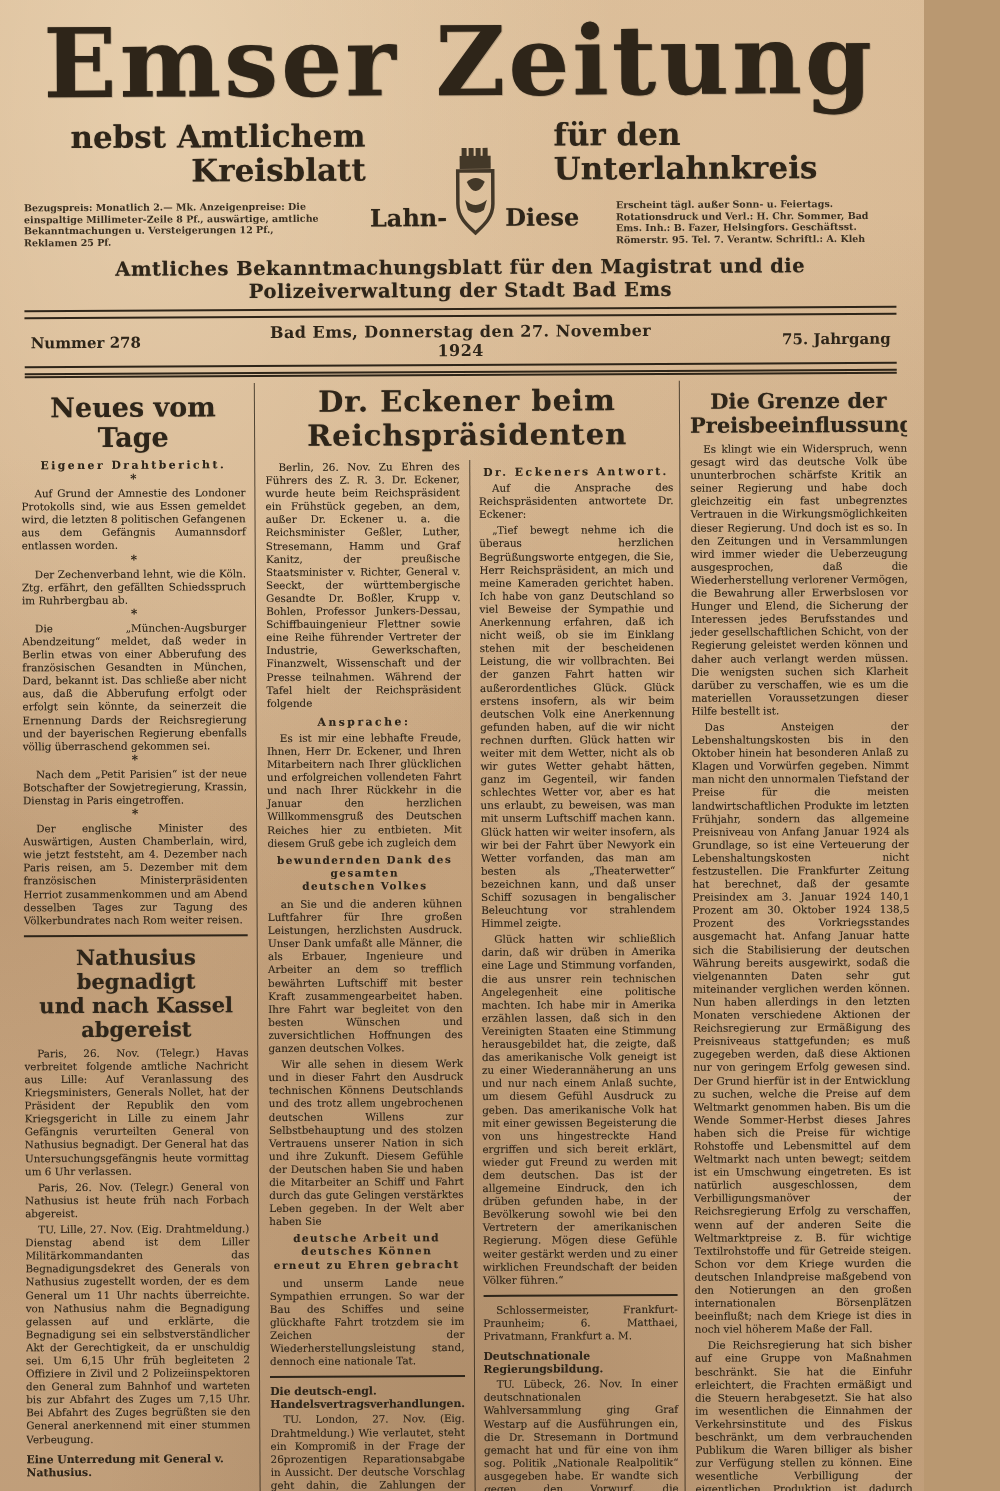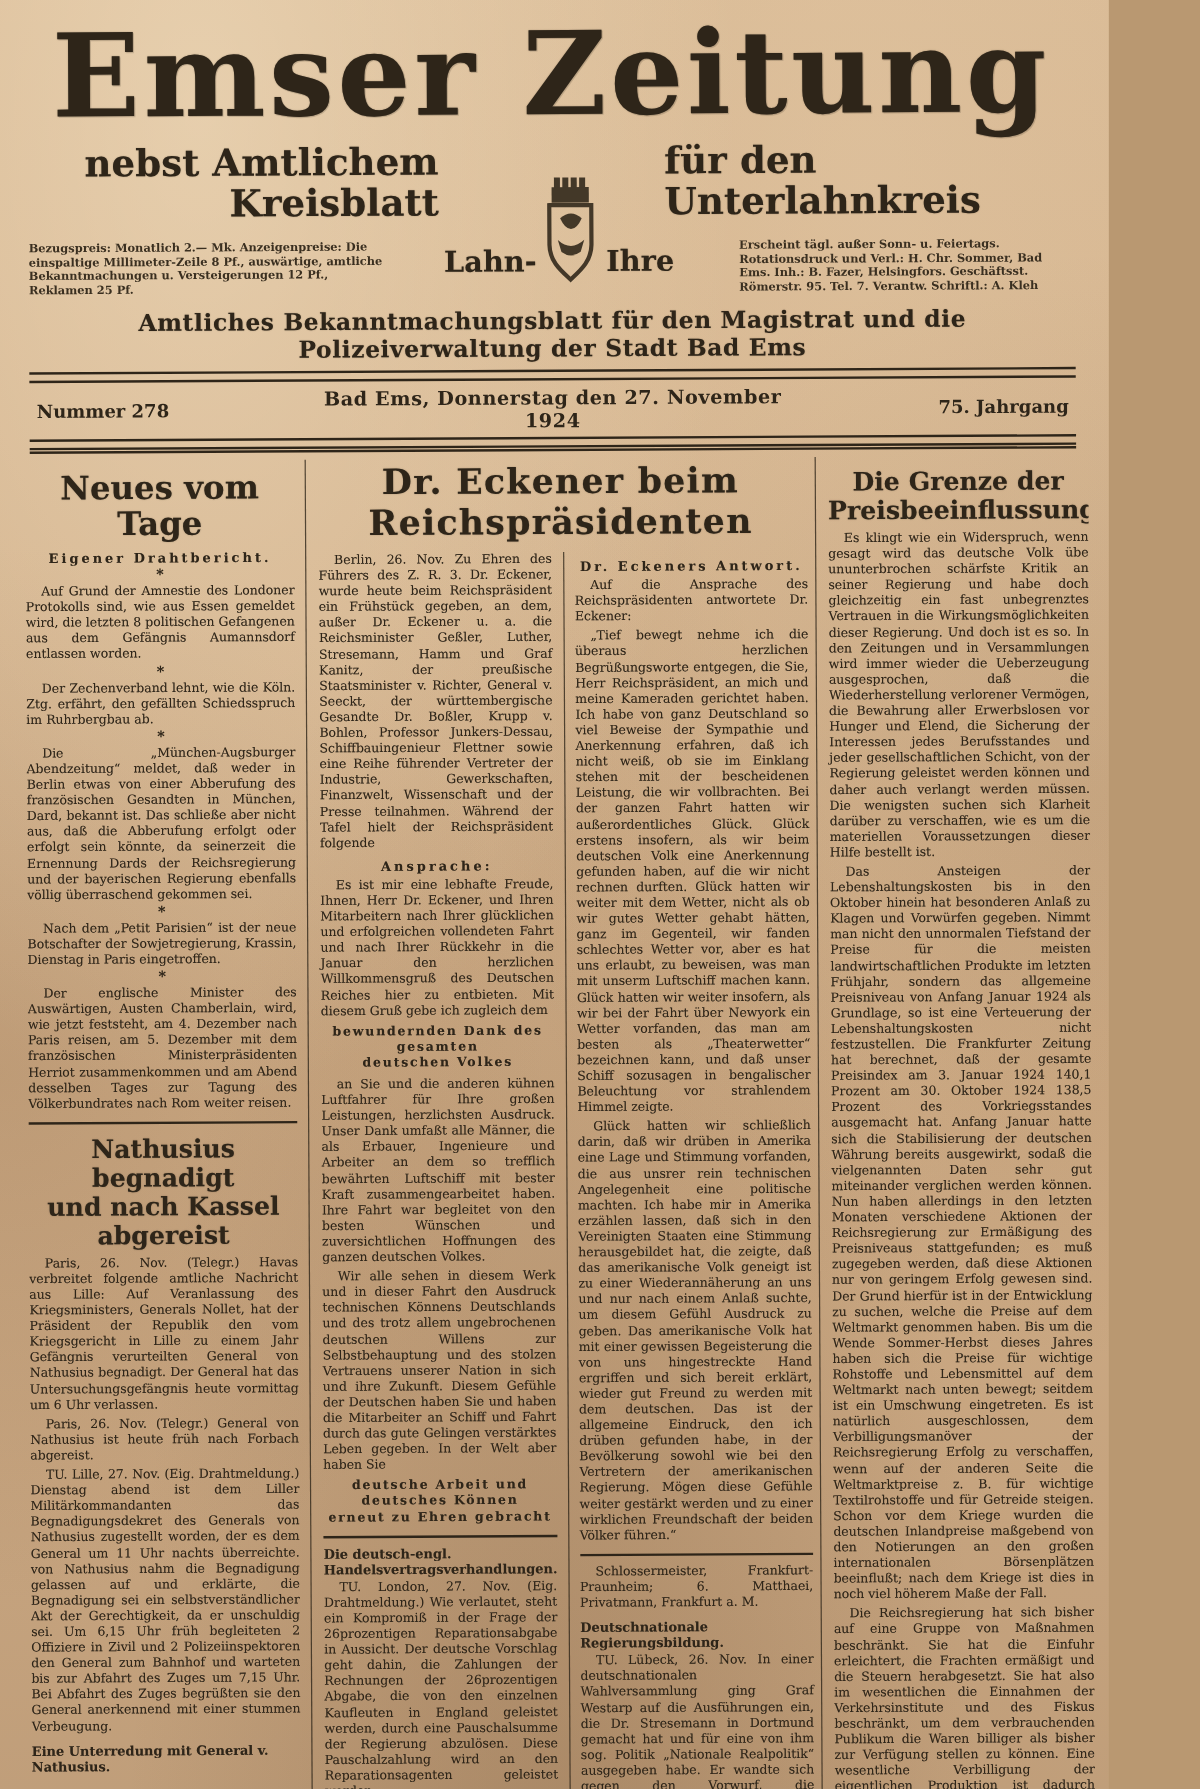--- a/index.html
+++ b/index.html
@@ -100,21 +100,21 @@
                 <rect x="16" y="2" width="5" height="9"></rect>
                 <rect x="23" y="2" width="5" height="9"></rect>
                 <rect x="30" y="2" width="5" height="9"></rect>
                 <rect x="7" y="10" width="31" height="13"></rect>
                 <path d="M5 25 h35 v33 c0 14 -10 22 -17.5 29 C15 80 5 72 5 58 Z" fill="none" stroke="#2e2519" stroke-width="3.5"></path>
                 <path d="M14 36 q9 -8 18 0 q-4 9 -9 9 q-5 0 -9 -9 z"></path>
                 <path d="M12 54 q11 10 22 0 l-3 10 q-8 6 -16 0 z"></path>
               </g>
             </svg>
           </span>
-          <span class="bote">Ihre</span>
+          <span class="bote">Diese</span>
         </div>
         <div class="mast-right">
           <div class="mast-big">für den Unterlahnkreis</div>
           <div class="mast-small">Erscheint tägl. außer Sonn- u. Feiertags. Rotationsdruck und Verl.: H. Chr. Sommer, Bad Ems. Inh.: B. Fazer, Helsingfors. Geschäftsst. Römerstr. 95. Tel. 7. Verantw. Schriftl.: A. Kleh</div>
         </div>
       </div>
 
       <div class="banner">Amtliches Bekanntmachungsblatt für den Magistrat und die Polizeiverwaltung der Stadt Bad Ems</div>
 
       <div class="rule-double"></div>
@@ -156,20 +156,21 @@
           <div class="center-c1">
               <div class="blk blk-paragraph">Berlin, 26. Nov. Zu Ehren des Führers des Z. R. 3. Dr. Eckener, wurde heute beim Reichspräsident ein Frühstück gegeben, an dem, außer Dr. Eckener u. a. die Reichsminister Geßler, Luther, Stresemann, Hamm und Graf Kanitz, der preußische Staatsminister v. Richter, General v. Seeckt, der württembergische Gesandte Dr. Boßler, Krupp v. Bohlen, Professor Junkers-Dessau, Schiffbauingenieur Flettner sowie eine Reihe führender Vertreter der Industrie, Gewerkschaften, Finanzwelt, Wissenschaft und der Presse teilnahmen. Während der Tafel hielt der Reichspräsident folgende</div>
               <div class="blk blk-subhead-center">Ansprache:</div>
               <div class="blk blk-paragraph">Es ist mir eine lebhafte Freude, Ihnen, Herr Dr. Eckener, und Ihren Mitarbeitern nach Ihrer glücklichen und erfolgreichen vollendeten Fahrt und nach Ihrer Rückkehr in die Januar den herzlichen Willkommensgruß des Deutschen Reiches hier zu entbieten. Mit diesem Gruß gebe ich zugleich dem</div>
               <div class="blk blk-bold-center">bewundernden Dank des gesamten
 deutschen Volkes</div>
               <div class="blk blk-paragraph">an Sie und die anderen kühnen Luftfahrer für Ihre großen Leistungen, herzlichsten Ausdruck. Unser Dank umfaßt alle Männer, die als Erbauer, Ingenieure und Arbeiter an dem so trefflich bewährten Luftschiff mit bester Kraft zusammengearbeitet haben. Ihre Fahrt war begleitet von den besten Wünschen und zuversichtlichen Hoffnungen des ganzen deutschen Volkes.</div>
               <div class="blk blk-paragraph">Wir alle sehen in diesem Werk und in dieser Fahrt den Ausdruck technischen Könnens Deutschlands und des trotz allem ungebrochenen deutschen Willens zur Selbstbehauptung und des stolzen Vertrauens unserer Nation in sich und ihre Zukunft. Diesem Gefühle der Deutschen haben Sie und haben die Mitarbeiter an Schiff und Fahrt durch das gute Gelingen verstärktes Leben gegeben. In der Welt aber haben Sie</div>
               <div class="blk blk-bold-center">deutsche Arbeit und deutsches Können
 erneut zu Ehren gebracht</div>
+              <div class="blk blk-paragraph">und unserm Lande neue Sympathien errungen. So war der Bau des Schiffes und seine glückhafte Fahrt trotzdem sie im Zeichen der Wiederherstellungsleistung stand, dennoch eine nationale Tat.</div>
               <div class="blk blk-rule-heavy"></div>
               <div class="blk blk-subhead">Die deutsch-engl. Handelsvertragsverhandlungen.</div>
               <div class="blk blk-paragraph">TU. London, 27. Nov. (Eig. Drahtmeldung.) Wie verlautet, steht ein Kompromiß in der Frage der 26prozentigen Reparationsabgabe in Aussicht. Der deutsche Vorschlag geht dahin, die Zahlungen der Rechnungen der 26prozentigen Abgabe, die von den einzelnen Kaufleuten in England geleistet werden, durch eine Pauschalsumme der Regierung abzulösen. Diese Pauschalzahlung wird an den Reparationsagenten geleistet werden.</div>
               <div class="blk blk-subhead">Belgien verzichtet auf die 26proz. Reparationsabgabe?</div>
             </div>
           <div class="center-c2">
               <div class="blk blk-subhead-center">Dr. Eckeners Antwort.</div>
               <div class="blk blk-paragraph">Auf die Ansprache des Reichspräsidenten antwortete Dr. Eckener:</div>
               <div class="blk blk-paragraph">„Tief bewegt nehme ich die überaus herzlichen Begrüßungsworte entgegen, die Sie, Herr Reichspräsident, an mich und meine Kameraden gerichtet haben. Ich habe von ganz Deutschland so viel Beweise der Sympathie und Anerkennung erfahren, daß ich nicht weiß, ob sie im Einklang stehen mit der bescheidenen Leistung, die wir vollbrachten. Bei der ganzen Fahrt hatten wir außerordentliches Glück. Glück erstens insofern, als wir beim deutschen Volk eine Anerkennung gefunden haben, auf die wir nicht rechnen durften. Glück hatten wir weiter mit dem Wetter, nicht als ob wir gutes Wetter gehabt hätten, ganz im Gegenteil, wir fanden schlechtes Wetter vor, aber es hat uns erlaubt, zu beweisen, was man mit unserm Luftschiff machen kann. Glück hatten wir weiter insofern, als wir bei der Fahrt über Newyork ein Wetter vorfanden, das man am besten als „Theaterwetter“ bezeichnen kann, und daß unser Schiff sozusagen in bengalischer Beleuchtung vor strahlendem Himmel zeigte.</div>
               <div class="blk blk-paragraph">Glück hatten wir schließlich darin, daß wir drüben in Amerika eine Lage und Stimmung vorfanden, die aus unsrer rein technischen Angelegenheit eine politische machten. Ich habe mir in Amerika erzählen lassen, daß sich in den Vereinigten Staaten eine Stimmung herausgebildet hat, die zeigte, daß das amerikanische Volk geneigt ist zu einer Wiederannäherung an uns und nur nach einem Anlaß suchte, um diesem Gefühl Ausdruck zu geben. Das amerikanische Volk hat mit einer gewissen Begeisterung die von uns hingestreckte Hand ergriffen und sich bereit erklärt, wieder gut Freund zu werden mit dem deutschen. Das ist der allgemeine Eindruck, den ich drüben gefunden habe, in der Bevölkerung sowohl wie bei den Vertretern der amerikanischen Regierung. Mögen diese Gefühle weiter gestärkt werden und zu einer wirklichen Freundschaft der beiden Völker führen.“</div>

